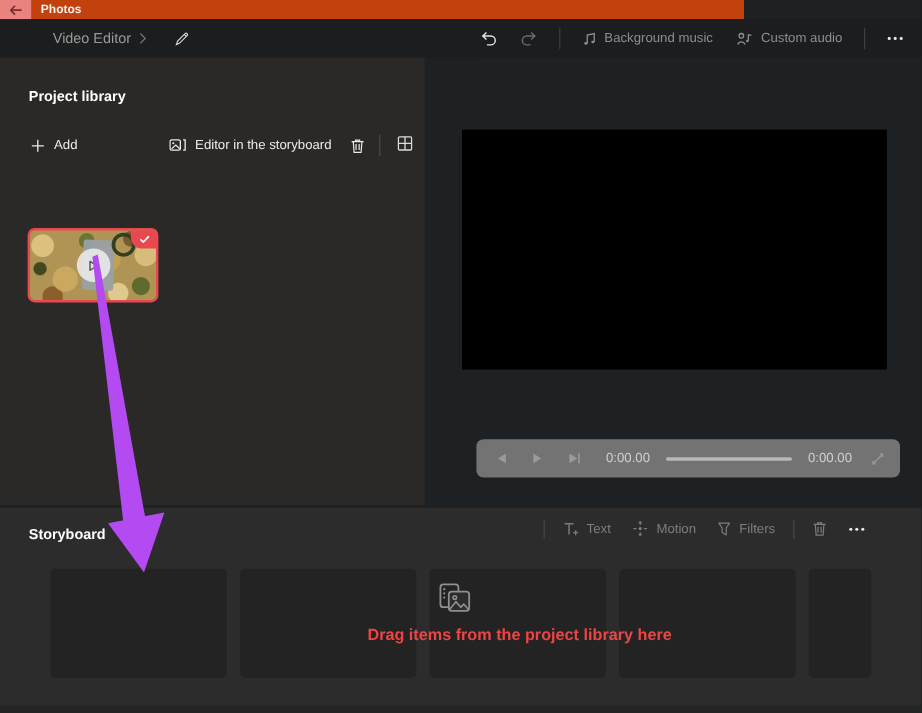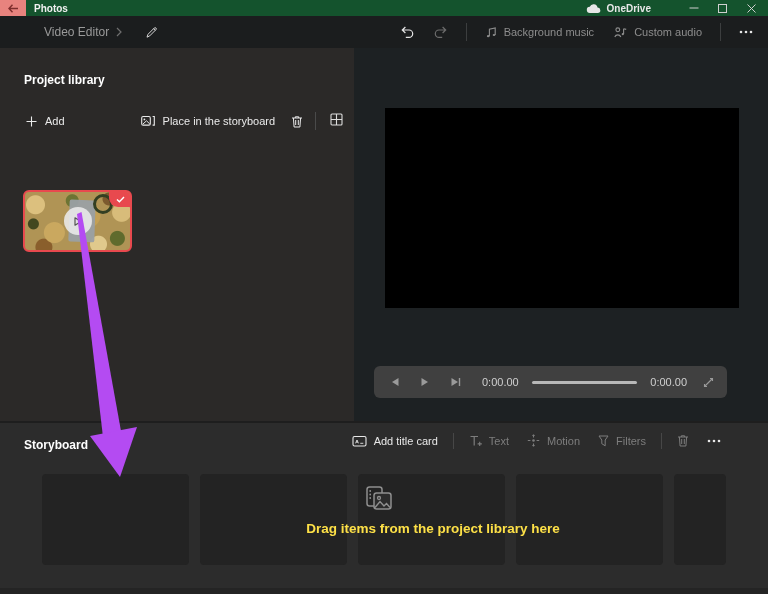--- a/index.html
+++ b/index.html
@@ -1,21 +1,21 @@
 <!DOCTYPE html>
 <html><head>
 <meta charset="utf-8">
 <style>
   * { margin:0; padding:0; box-sizing:border-box; }
   html,body { width:768px; height:594px; overflow:hidden; background:#1d2123;
               font-family:"Liberation Sans","DejaVu Sans",sans-serif; }
   #app { position:relative; width:768px; height:594px; }
 
   
-  .titlebar { position:absolute; left:0; top:0; width:768px; height:16px; background:#14532d;
+  .titlebar { position:absolute; left:0; top:0; width:620px; height:16px; background:#c2410c;
               display:flex; align-items:center; }
   .back-btn { width:26px; height:16px; background:#e8837e; display:flex; align-items:center;
               justify-content:center; color:#7e2d2c; cursor:pointer; }
   .app-title { color:#f0f0f0; font-size:10px; font-weight:bold; margin-left:8px; }
   .tb-right { margin-left:auto; display:flex; align-items:center; height:16px; }
   .onedrive { display:flex; align-items:center; gap:5px; color:#e8e8e8; font-size:10px;
               font-weight:bold; margin-right:28px; cursor:pointer; }
   .winctl { width:29px; height:16px; display:flex; align-items:center; justify-content:center;
             color:#cfcfcf; cursor:pointer; }
   .winctl:last-child { margin-right:2px; }
@@ -70,21 +70,21 @@
   .play-ovl { position:absolute; left:50%; top:50%; transform:translate(-50%,-50%);
               width:28px; height:28px; border-radius:50%; background:rgba(235,235,235,.88);
               display:flex; align-items:center; justify-content:center; cursor:pointer; }
   .check-badge { position:absolute; top:-1px; right:-1px; width:22px; height:16px; background:#e8494e;
                  border-bottom-left-radius:9px; border-top-right-radius:5px;
                  display:flex; align-items:center; justify-content:center; }
 
   
   .preview-area { position:absolute; left:354px; top:48px; width:414px; height:373px; background:#1d2123; }
   .screen { position:absolute; left:31px; top:60px; width:354px; height:200px; background:#000000; }
-  .playbar { position:absolute; left:20px; top:318px; width:353px; height:32px; background:#404040;
+  .playbar { position:absolute; left:43px; top:318px; width:353px; height:32px; background:#737373;
              border-radius:6px; display:flex; align-items:center; }
   .pb-btn { display:flex; align-items:center; justify-content:center; width:30px; height:30px;
             color:#9a9a9a; cursor:pointer; }
   .pb-time { color:#cfcfcf; font-size:11px; white-space:nowrap; }
   .seek { flex:1; height:3px; background:#b8b8b8; border-radius:2px; margin:0 13px; cursor:pointer; }
 
   
   .storyboard { position:absolute; left:0; top:421px; width:768px; height:173px; background:#2c2c2c;
                 border-top:2px solid #1e1e1e; }
   .sb-head { display:flex; align-items:flex-end; padding-top:6px; }
@@ -92,21 +92,21 @@
   .sb-tools { margin-left:auto; display:flex; align-items:center; padding-right:38px; }
   .sb-btn { display:flex; align-items:center; gap:7px; padding:5px 9px; font-size:11px;
             color:#e8e8e8; cursor:pointer; white-space:nowrap; }
   .sb-btn.dim { color:#7d7d7d; }
   .sb-sep { width:1px; height:16px; background:#474747; margin:0 6px; }
   .cards { position:absolute; left:42px; top:51px; display:flex; gap:11px; }
   .card { width:147px; height:91px; background:#232323; border-radius:4px; cursor:pointer; }
   .card.partial { width:52px; }
   .drag-icon { position:absolute; left:365px; top:62px; color:#8f8f8f; }
   .drag-hint { position:absolute; left:200px; top:98px; width:466px; text-align:center;
-               color:#fde047; font-size:13.5px; font-weight:bold; }
+               color:#ef4444; font-size:13.5px; font-weight:bold; }
   .bottom-strip { position:absolute; left:0; bottom:0; width:768px; height:6px; background:#242424; }
 
   
   .arrow-ovl { position:absolute; left:0; top:0; width:768px; height:594px; pointer-events:none; z-index:50; }
 
   svg { display:block; }
 </style>
 </head>
 <body>
 
@@ -114,45 +114,20 @@
 
   <div class="titlebar">
     <div class="back-btn">
       <span>
         <svg width="11" height="9" viewBox="0 0 11 9">
             <path d="M4.5 0.8 L1 4.5 L4.5 8.2 M1 4.5 H10" stroke="#7e2d2c" stroke-width="1.4" fill="none"></path>
           </svg>
       </span>
     </div>
     <span class="app-title">Photos</span>
-    <div class="tb-right">
-      <div class="onedrive">
-        <span>
-          <svg width="16" height="11" viewBox="0 0 16 11">
-              <path d="M4 10 a3.1 3.1 0 0 1 -0.2 -6.2 A4 4 0 0 1 11.5 4.6 a2.7 2.7 0 0 1 0.3 5.4 Z" fill="#e6e6e6"></path>
-            </svg>
-        </span>
-        <span>OneDrive</span>
-      </div>
-      <div class="winctl">
-        <svg width="10" height="10" viewBox="0 0 10 10">
-            <path d="M0.5 5 H9.5" stroke="#cfcfcf" stroke-width="1"></path>
-          </svg>
-      </div>
-      <div class="winctl">
-        <svg width="9" height="9" viewBox="0 0 9 9">
-            <rect x="0.5" y="0.5" width="8" height="8" fill="none" stroke="#cfcfcf" stroke-width="1"></rect>
-          </svg>
-      </div>
-      <div class="winctl">
-        <svg width="9" height="9" viewBox="0 0 9 9">
-            <path d="M0.5 0.5 L8.5 8.5 M8.5 0.5 L0.5 8.5" stroke="#cfcfcf" stroke-width="1"></path>
-          </svg>
-      </div>
-    </div>
   </div>
 
   <div class="navbar">
     <span class="crumb-root">Video Editor</span>
     <span class="crumb-chev">
       <svg width="6" height="10" viewBox="0 0 6 10">
           <path d="M1 1 L5 5 L1 9" stroke="#6f6f6f" stroke-width="1.2" fill="none"></path>
         </svg>
     </span>
     <span class="rename">
@@ -223,21 +198,21 @@
           </svg>
         <span>Add</span>
       </div>
       <div class="lib-btn" style="margin-left:76px">
         <svg width="14" height="12" viewBox="0 0 14 12">
             <rect x="0.7" y="1.5" width="8.6" height="8.6" rx="1.4" stroke="#eaeaea" stroke-width="1.1" fill="none"></rect>
             <circle cx="3.4" cy="4.4" r="0.9" fill="#eaeaea"></circle>
             <path d="M2 9 L5.5 5.8 L8.8 9" stroke="#eaeaea" stroke-width="1" fill="none"></path>
             <path d="M11.6 1.5 h1.7 v8.6 h-1.7" stroke="#eaeaea" stroke-width="1.1" fill="none"></path>
           </svg>
-        <span>Place in the storyboard</span>
+        <span>Editor in the storyboard</span>
       </div>
       <div class="lib-btn" style="margin-left:16px">
         <svg width="12" height="13" viewBox="0 0 12 13">
             <path d="M1 3 H11 M4.3 3 V1.8 H7.7 V3 M2.4 3 L3.1 12 H8.9 L9.6 3 M4.7 5 V10 M7.3 5 V10" stroke="#eaeaea" stroke-width="1" fill="none"></path>
           </svg>
       </div>
       <div class="vsep" style="margin:0 10px 0 12px; background:#4a4a4a"></div>
       <div class="grid-btn">
         <svg width="13" height="13" viewBox="0 0 13 13">
             <rect x="1" y="1" width="11" height="11" rx="1" stroke="#dcdcdc" stroke-width="1.1" fill="none"></rect>
@@ -296,27 +271,20 @@
             <path d="M7 1.5 H9.5 V4 M9.5 1.5 L1.5 9.5 M1.5 7 V9.5 H4" stroke="#9a9a9a" stroke-width="1.1" fill="none"></path>
           </svg>
       </div>
     </div>
   </div>
 
   <div class="storyboard">
     <div class="sb-head">
       <span class="sb-title">Storyboard</span>
       <div class="sb-tools">
-        <div class="sb-btn">
-          <svg width="15" height="12" viewBox="0 0 15 12">
-              <rect x="1" y="1.5" width="13" height="9.5" rx="1.5" stroke="#e8e8e8" stroke-width="1.1" fill="none"></rect>
-              <path d="M3.6 8.3 L5 5 L6.4 8.3 M4.3 7.2 h1.5 M8.3 8.3 h3" stroke="#e8e8e8" stroke-width="0.9" fill="none"></path>
-            </svg>
-          <span>Add title card</span>
-        </div>
         <div class="sb-sep"></div>
         <div class="sb-btn dim">
           <svg width="13" height="12" viewBox="0 0 13 12">
               <path d="M1.5 1.5 H9 M5.2 1.5 V10.5" stroke="#7d7d7d" stroke-width="1.2" fill="none"></path>
               <path d="M10.7 6.8 v4.2 M8.6 8.9 h4.2" stroke="#7d7d7d" stroke-width="1.1"></path>
             </svg>
           <span>Text</span>
         </div>
         <div class="sb-btn dim">
           <svg width="13" height="13" viewBox="0 0 13 13">

